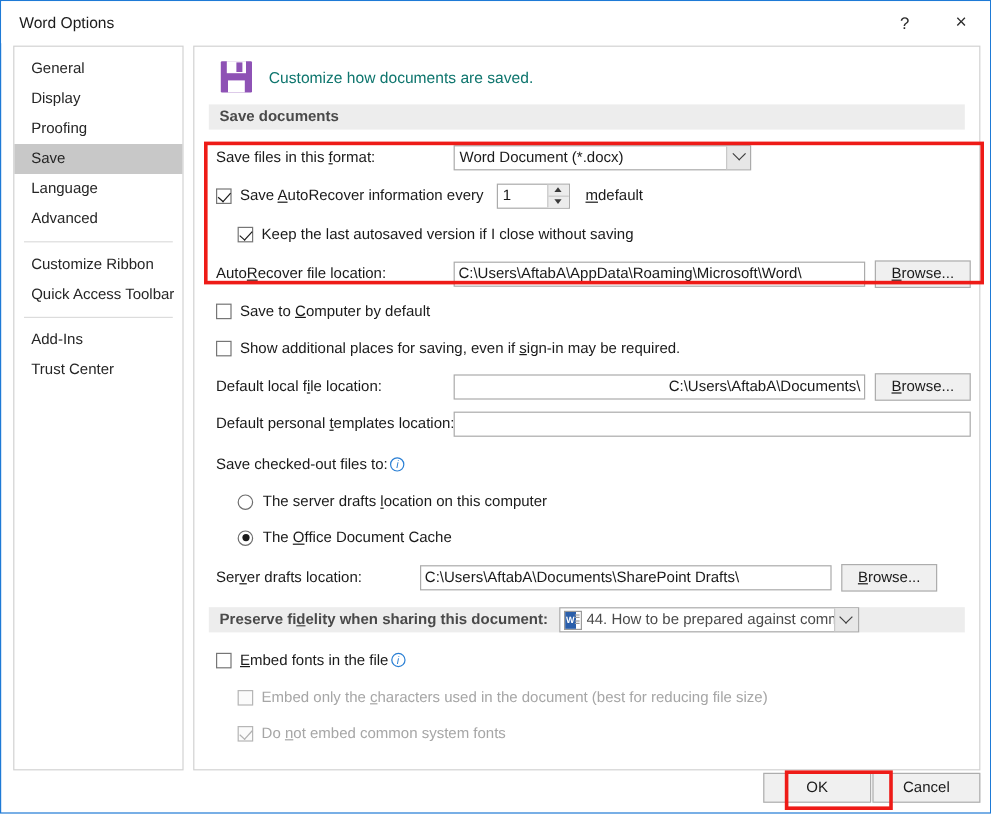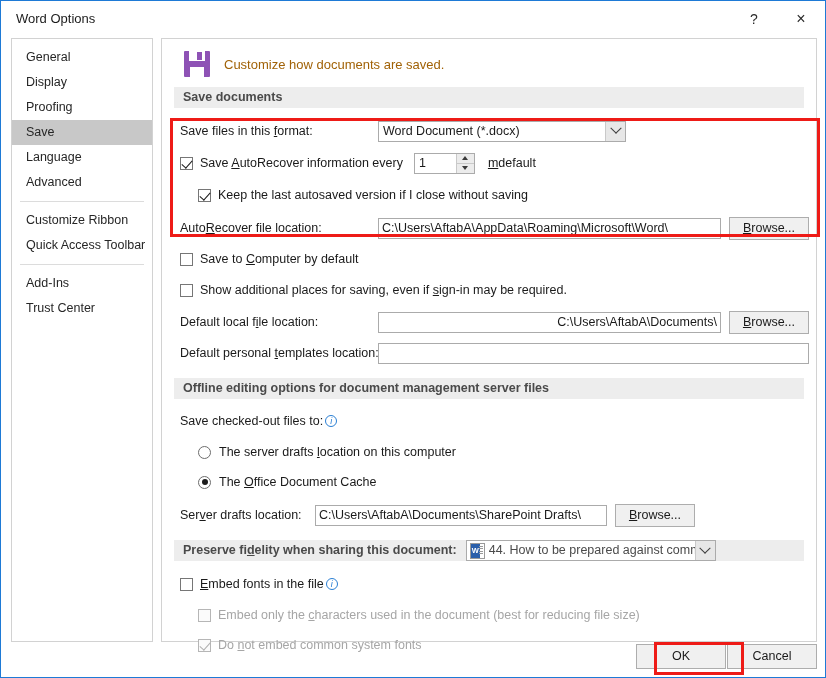--- a/index.html
+++ b/index.html
@@ -72,21 +72,21 @@
   }
   .save-icon .shutter{
     position:absolute;left:5px;top:0px;width:16px;height:10px;background:#ffffff;
   }
   .save-icon .shutter-in{
     position:absolute;left:13px;top:1px;width:5px;height:8px;background:#8e52b5;
   }
   .save-icon .label{
     position:absolute;left:6px;bottom:0px;width:14px;height:10px;background:#ffffff;
   }
-  .head-text{font-size:13px;color:#a16207;}
+  .head-text{font-size:13px;color:#0f766e;}
   
   .section-bar{
     background:#ededed;
     height:21px;line-height:21px;
     margin:0 12px 0 12px;
     padding-left:9px;
     font-weight:bold;font-size:12.5px;color:#4a4a4a;
   }
   .row{display:flex;align-items:center;min-height:24px;}
   .lbl{font-size:12.5px;color:#1a1a1a;white-space:nowrap;}
@@ -293,40 +293,39 @@
         <span class="lbl" style="width:198px;"><span>Default local f</span><u>i</u><span>le location:</span></span>
         <span class="tinput" style="width:343px;text-align:right;">C:\Users\AftabA\Documents\</span>
         <span class="btn" style="width:80px;margin-left:8px;"><u>B</u><span>rowse...</span></span>
       </div>
 
       <div class="row" style="margin:7px 0 0 18px;">
         <span class="lbl" style="width:198px;"><span>Default personal </span><u>t</u><span>emplates location:</span></span>
         <span class="tinput" style="width:431px;"></span>
       </div>
 
-      <div class="section-bar" style="margin-top:13px;">Offline editing options for document management server files</div>
 
       <div class="row" style="margin:10px 0 0 18px;">
         <span class="lbl">Save checked-out files to:</span>
         <span class="info" style="margin-left:2px;">i</span>
       </div>
 
       <div class="row" style="margin:7px 0 0 36px;">
         <span class="radio"></span>
         <span class="lbl" style="margin-left:8px;"><span>The server drafts </span><u>l</u><span>ocation on this computer</span></span>
       </div>
 
       <div class="row" style="margin:6px 0 0 36px;">
         <span class="radio on"></span>
         <span class="lbl" style="margin-left:8px;"><span>The </span><u>O</u><span>ffice Document Cache</span></span>
       </div>
 
       <div class="row" style="margin:9px 0 0 18px;">
         <span class="lbl" style="width:135px;"><span>Ser</span><u>v</u><span>er drafts location:</span></span>
-        <span class="tinput" style="width:292px;">C:\Users\AftabA\Documents\SharePoint Drafts\</span>
+        <span class="tinput" style="width:343px;margin-left:35px;">C:\Users\AftabA\Documents\SharePoint Drafts\</span>
         <span class="btn" style="width:80px;margin-left:8px;"><u>B</u><span>rowse...</span></span>
       </div>
 
       <div class="section-bar" style="margin-top:13px;display:flex;align-items:center;">
         <span><span>Preserve fi</span><u>d</u><span>elity when sharing this document:</span></span>
         <span class="combo" style="width:250px;margin-left:9px;font-weight:normal;">
           <span class="wicon" style="margin:0 4px 0 3px;">
             <span class="blue">W</span>
             <span class="lines">
                 <i></i>

